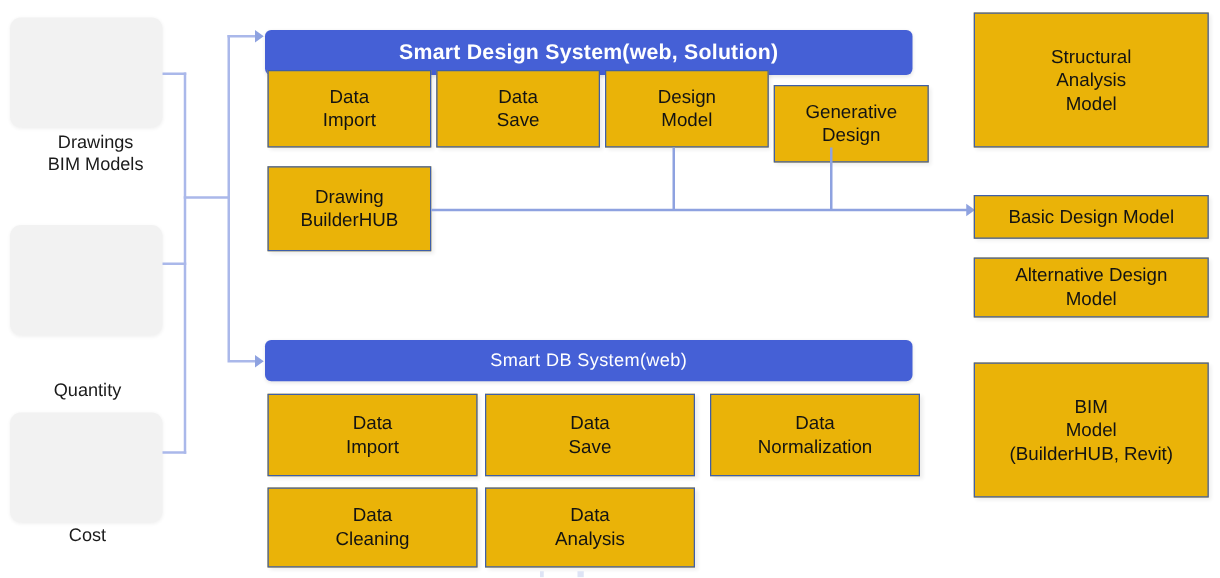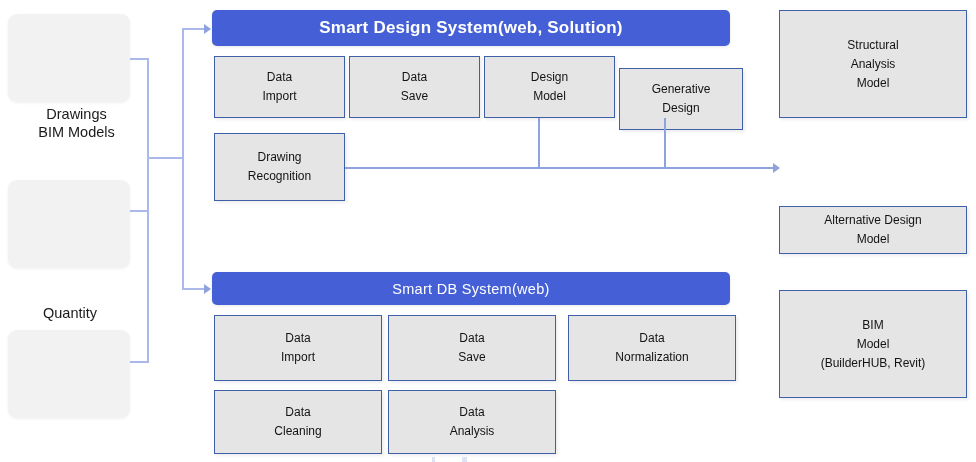--- a/index.html
+++ b/index.html
@@ -45,28 +45,28 @@
     display: flex;
     align-items: center;
     justify-content: center;
     box-shadow: 0 1px 3px rgba(0,0,0,0.10);
   }
   .sys-bar.primary { font-size: 17px; font-weight: bold; letter-spacing: 0.2px; }
   .sys-bar.secondary { font-size: 14.5px; font-weight: normal; letter-spacing: 0.3px; }
 
   
   .mod-box {
-    background: #e5e5e5;
+    background: #eab308;
     border: 1.6px solid #3f5fa8;
     display: flex;
     align-items: center;
     justify-content: center;
     text-align: center;
     color: #131313;
-    font-size: 12px;
+    font-size: 15px;
     line-height: 19px;
     white-space: pre-line;
     box-shadow: 2px 2px 3px rgba(0,0,0,0.07);
   }
 
   
   .conn-h { background: #aab8ea; height: 2px; }
   .conn-v { background: #aab8ea; width: 2px; }
   .conn-h.dark { background: #8ea2e0; }
   .conn-v.dark { background: #8ea2e0; }
@@ -90,60 +90,62 @@
 <div id="canvas">
 
   <div class="abs input-box" style="left:8px; top:14px; width:122px; height:88px;"></div>
   <div class="abs input-label" style="left:0px; top:105px; width:140px;padding-left:13px;">Drawings
 BIM Models</div>
 
   <div class="abs input-box" style="left:8px; top:180px; width:122px; height:88px;"></div>
   <div class="abs input-label" style="left:0px; top:272px; width:140px;margin-top:32px;">Quantity</div>
 
   <div class="abs input-box" style="left:8px; top:330px; width:122px; height:88px;"></div>
+  <div class="abs input-label" style="left:0px; top:420px; width:140px;">Cost</div>
 
   <div class="abs conn-h" style="left:130px; top:58px; width:19px;"></div>
   <div class="abs conn-h" style="left:130px; top:210px; width:19px;"></div>
   <div class="abs conn-h" style="left:130px; top:361px; width:19px;"></div>
 
   <div class="abs conn-v" style="left:147px; top:58px; height:305px;"></div>
 
   <div class="abs conn-h" style="left:147px; top:157px; width:37px;"></div>
 
   <div class="abs conn-v" style="left:182px; top:28px; height:260px;"></div>
 
   <div class="abs conn-h" style="left:182px; top:28px; width:23px;"></div>
   <div class="abs arrow-right" style="left:204px; top:24px;"></div>
 
   <div class="abs conn-h" style="left:182px; top:288px; width:23px;"></div>
   <div class="abs arrow-right" style="left:204px; top:284px;"></div>
 
-  <div class="abs sys-bar primary" style="left:212px; top:10px; width:518px; height:36px;">Smart Design System(web, Solution)</div>
+  <div class="abs sys-bar primary" style="left:212px; top:24px; width:518px; height:36px;">Smart Design System(web, Solution)</div>
 
   <div class="abs mod-box" style="left:214px; top:56px; width:131px; height:62px;">Data
 Import</div>
   <div class="abs mod-box" style="left:349px; top:56px; width:131px; height:62px;">Data
 Save</div>
   <div class="abs mod-box" style="left:484px; top:56px; width:131px; height:62px;">Design
 Model</div>
   <div class="abs mod-box" style="left:619px; top:56px; width:124px; height:62px;margin-top:12px;">Generative
 Design</div>
 
   <div class="abs mod-box" style="left:214px; top:133px; width:131px; height:68px;">Drawing
-Recognition</div>
+BuilderHUB</div>
 
   <div class="abs conn-v dark" style="left:538px; top:118px; height:50px;"></div>
   <div class="abs conn-v dark" style="left:664px; top:118px; height:50px;"></div>
   <div class="abs conn-h dark" style="left:345px; top:167px; width:430px;"></div>
   <div class="abs arrow-right" style="left:773px; top:163px;"></div>
 
   <div class="abs mod-box" style="left:779px; top:10px; width:188px; height:108px;">Structural
 Analysis
 Model</div>
 
+  <div class="abs mod-box" style="left:779px; top:156px; width:188px; height:35px;">Basic Design  Model</div>
 
   <div class="abs mod-box" style="left:779px; top:206px; width:188px; height:48px;">Alternative Design
 Model</div>
 
   <div class="abs mod-box" style="left:779px; top:290px; width:188px; height:108px;">BIM
 Model
 (BuilderHUB, Revit)</div>
 
   <div class="abs sys-bar secondary" style="left:212px; top:272px; width:518px; height:33px;">Smart  DB  System(web)</div>
 

